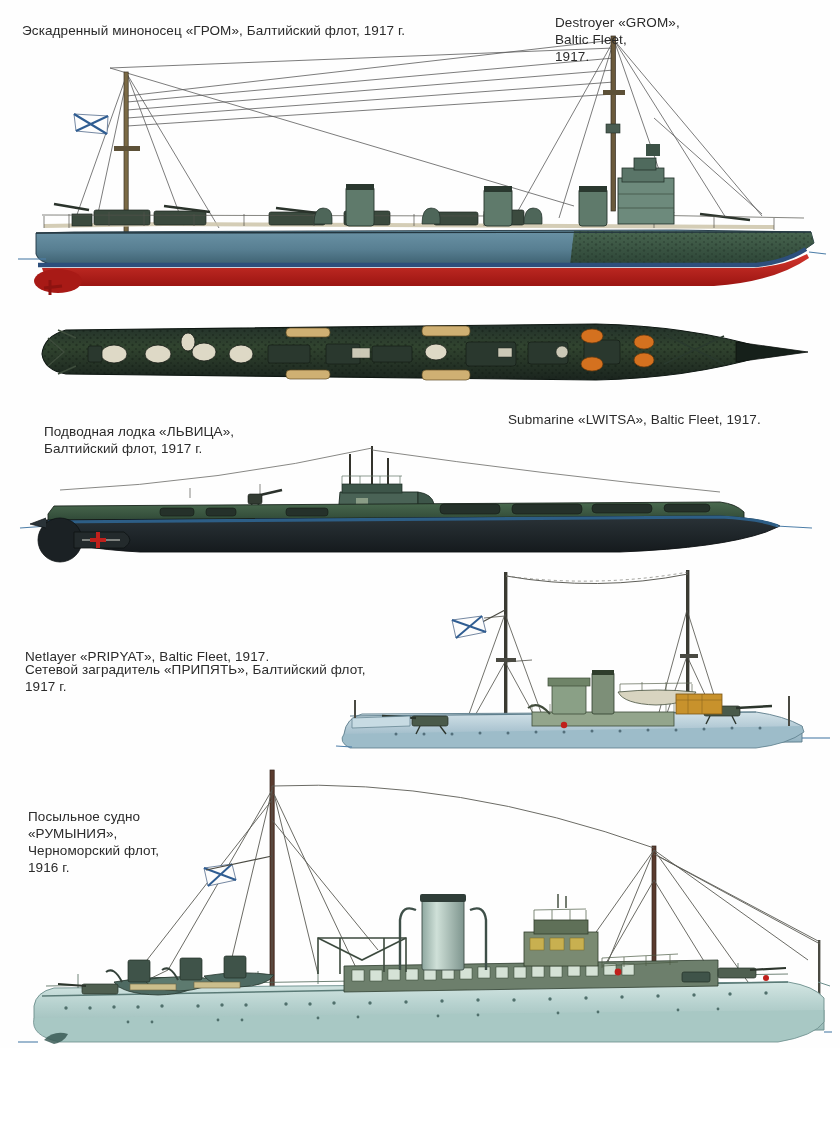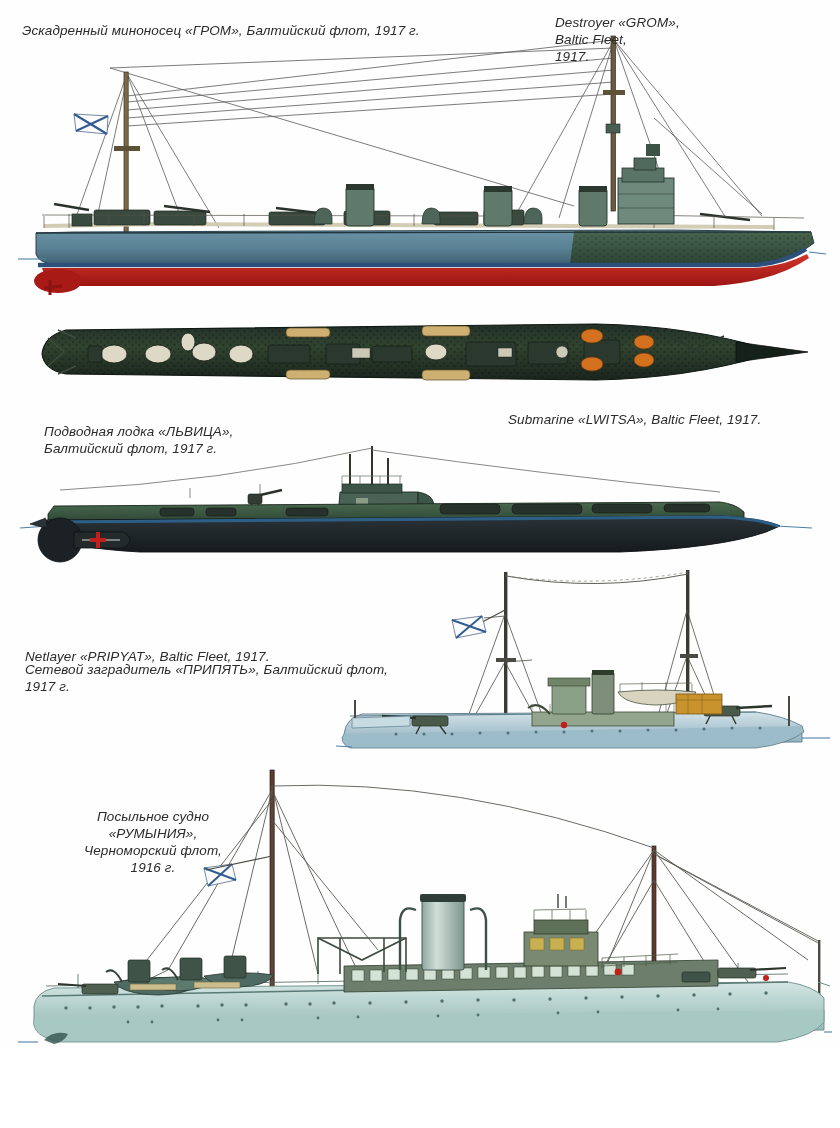--- a/index.html
+++ b/index.html
@@ -7,21 +7,20 @@
   body{
     font-family:"Liberation Sans","DejaVu Sans",sans-serif;
     -webkit-font-smoothing:antialiased;
   }
   #plate{
     position:relative;
     width:840px;
     height:1048px;
     background:#fefefe;
     overflow:hidden;
-    font-style:italic;
   }
   .cap{
     position:absolute;
     color:#2b2b2b;
     font-size:13.5px;
     line-height:17px;
     letter-spacing:.1px;
     white-space:pre-line;
   }
   .cap.r{}
@@ -623,21 +622,21 @@
   <div class="cap l" style="left:44px;top:423px;width:340px;">Подводная  лодка  «ЛЬВИЦА»,
 Балтийский флот, 1917 г.</div>
 
   <div class="cap l" style="left:508px;top:411px;width:330px;">Submarine «LWITSA», Baltic Fleet, 1917.</div>
 
   <div class="cap l" style="left:25px;top:613px;width:440px;margin-top:48px;">Сетевой заградитель «ПРИПЯТЬ», Балтийский флот,
 1917 г.</div>
 
   <div class="cap l" style="left:25px;top:648px;width:440px;">Netlayer «PRIPYAT», Baltic Fleet, 1917.</div>
 
-  <div class="cap l" style="left:28px;top:808px;width:250px;text-align:center;">Посыльное судно
+  <div class="cap l" style="left:28px;top:808px;width:250px;">Посыльное судно
 «РУМЫНИЯ»,
 Черноморский флот,
 1916 г.</div>
 
 
   <div class="idx">Индекс 73474</div>
 
 </div>
 
 </body></html>

